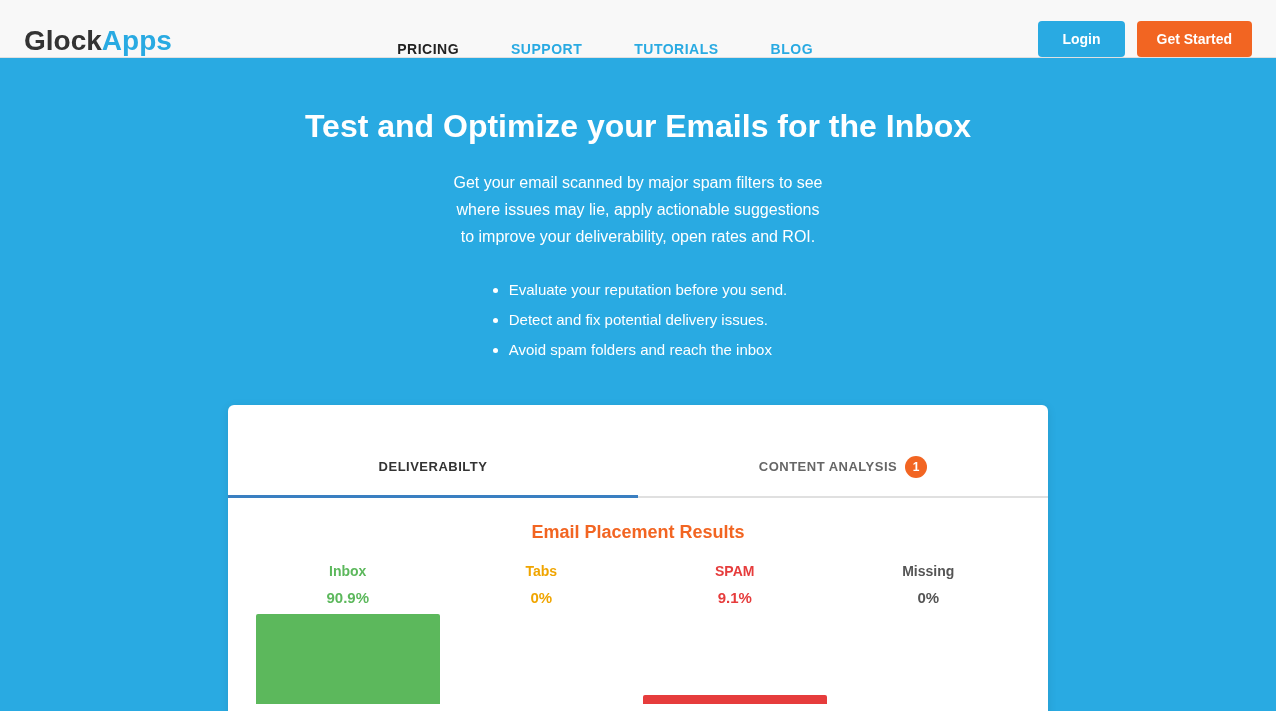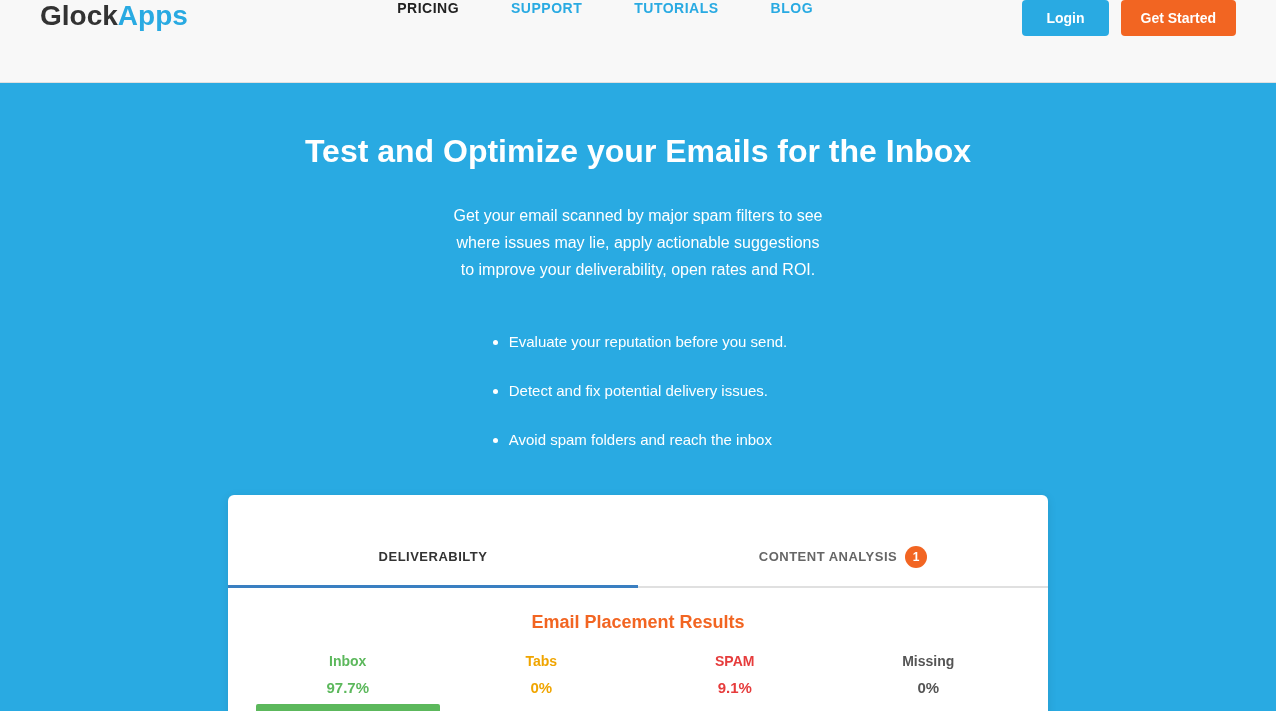--- a/index.html
+++ b/index.html
@@ -3,24 +3,24 @@
   <meta charset="utf-8">
   <style>
     * { margin: 0; padding: 0; box-sizing: border-box; }
     body { font-family: Arial, sans-serif; background: #f5f5f5; }
 
     
     .header {
       background: #f8f8f8;
       border-bottom: 1px solid #e0e0e0;
       display: flex;
-      align-items: flex-start;
+      align-items: flex-end;
       justify-content: space-between;
-      padding: 0 40px;
-      height: 83px;
+      padding: 0 24px;
+      height: 58px;
     }
     .logo {
       font-size: 28px;
       font-weight: bold;
       text-decoration: none;
     }
     .logo-dark { color: #333; }
     .logo-blue { color: #29aae2; }
     .nav {
       display: flex;
@@ -64,40 +64,39 @@
     
     .hero {
       background: #29aae2;
       padding: 50px 20px 0;
       text-align: center;
     }
     .hero-title {
       color: white;
       font-size: 32px;
       font-weight: bold;
-      margin-bottom: 32px;
+      margin-bottom: 24px;
     }
     .hero-subtitle {
       color: white;
       font-size: 16px;
       line-height: 1.7;
       margin-bottom: 24px;
     }
     .hero-bullets {
       list-style: disc;
       display: inline-block;
       text-align: left;
       color: white;
       font-size: 15px;
       line-height: 2;
       margin-bottom: 40px;
     }
     .hero-bullets li {
       margin-left: 20px;
-      margin-top: 19px;
     }
 
     
     .panel {
       background: white;
       border-radius: 6px 6px 0 0;
       width: 820px;
       margin: 0 auto;
       overflow: hidden;
       box-shadow: 0 2px 10px rgba(0,0,0,0.1);
@@ -248,21 +247,21 @@
 
     <div class="panel-content">
       <div class="panel-section-title">
         <span>Email </span><span style="color:#f26522">Placement</span><span> Results</span>
       </div>
 
       <div class="results-cols">
 
         <div>
           <div class="col-label col-label-green">Inbox</div>
-          <div class="col-pct col-pct-green">97.7%</div>
+          <div class="col-pct col-pct-green">90.9%</div>
           <div class="bar-container">
             <div class="bar-green" style="height:90px;"></div>
           </div>
         </div>
 
         <div>
           <div class="col-label col-label-orange">Tabs</div>
           <div class="col-pct col-pct-orange">0%</div>
           <div class="bar-container">
           </div>

